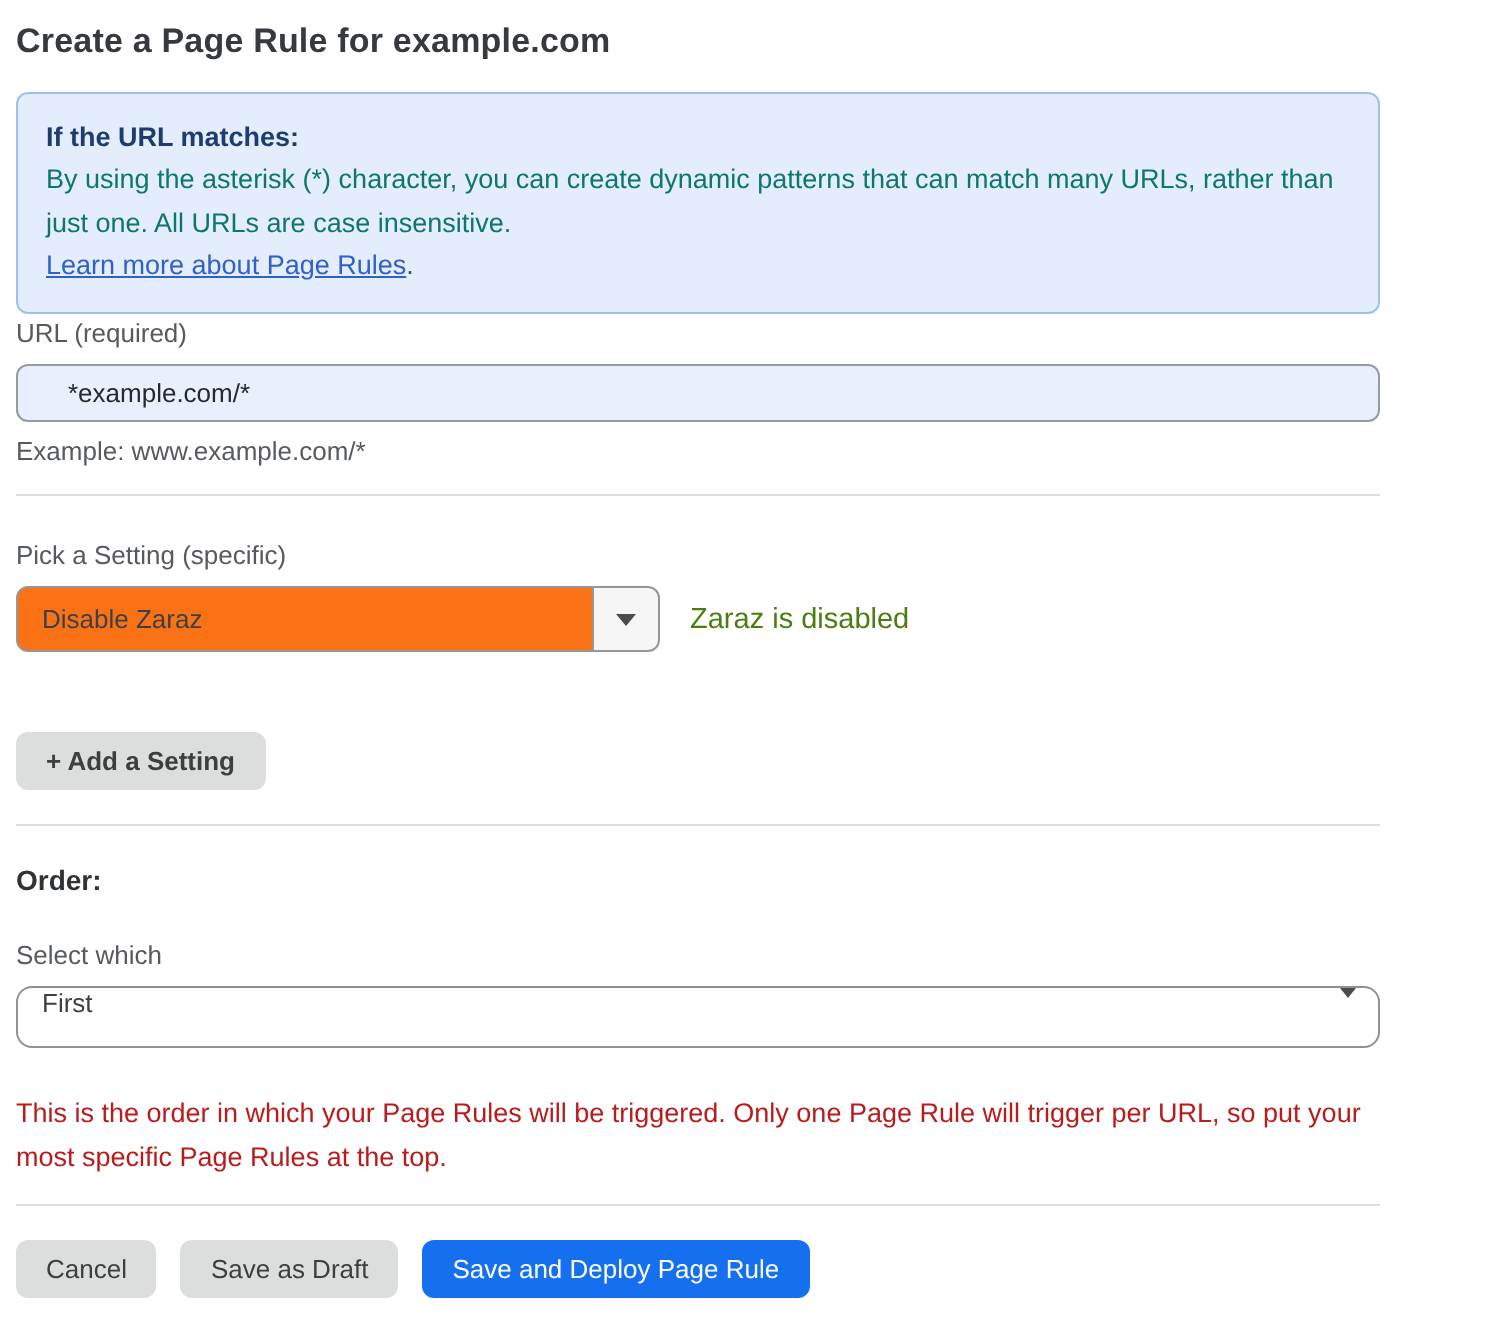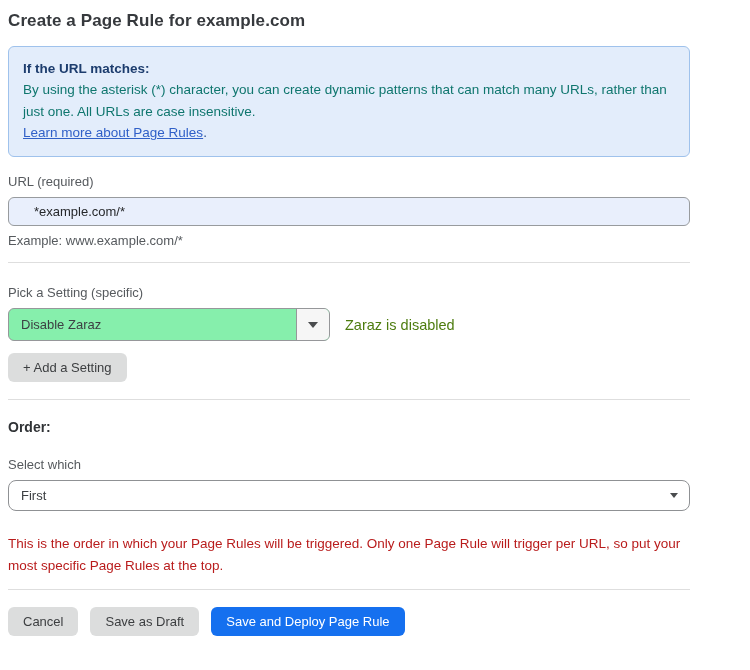--- a/index.html
+++ b/index.html
@@ -20,21 +20,21 @@
     color: #36393d;
     letter-spacing: 0.1px;
     margin-bottom: 15px;
   }
   
   .info-box {
     background: #e3edfb;
     border: 1px solid #9fc2ec;
     border-radius: 6px;
     padding: 11px 14px 12px 14px;
-    margin-bottom: 17px;
+    margin-bottom: 2px;
   }
   .info-heading {
     font-size: 13.5px;
     font-weight: 700;
     color: #1d3d6e;
     line-height: 21px;
   }
   .info-body {
     font-size: 13.5px;
     color: #0f766e;
@@ -89,21 +89,21 @@
   
   .setting-row {
     display: flex;
     align-items: center;
   }
   .setting-dropdown {
     display: flex;
     align-items: stretch;
     width: 322px;
     height: 33px;
-    background: #86efac;
+    background: #f97316;
     border: 1px solid #96979a;
     border-radius: 6px;
     overflow: hidden;
     cursor: pointer;
   }
   .setting-dropdown-value {
     flex: 1;
     display: flex;
     align-items: center;
     padding-left: 12px;
@@ -140,31 +140,31 @@
     cursor: pointer;
   }
   .btn-gray {
     background: #dcdddd;
     color: #3c3e40;
   }
   .btn-blue {
     background: #1570ef;
     color: #ffffff;
   }
-  .add-setting-btn { margin-top: 12px; }
+  .add-setting-btn { margin-top: 40px; font-weight: bold; }
   
   .order-select {
     position: relative;
     width: 100%;
     height: 31px;
     background: #ffffff;
     border: 1px solid #8f9194;
     border-radius: 8px;
     display: flex;
-    align-items: center;
+    align-items: flex-start;
     padding: 0 12px;
     font-size: 13px;
     color: #3d4043;
     cursor: pointer;
   }
   .order-select .caret-down {
     position: absolute;
     right: 11px;
     border-left-width: 4.5px;
     border-right-width: 4.5px;

